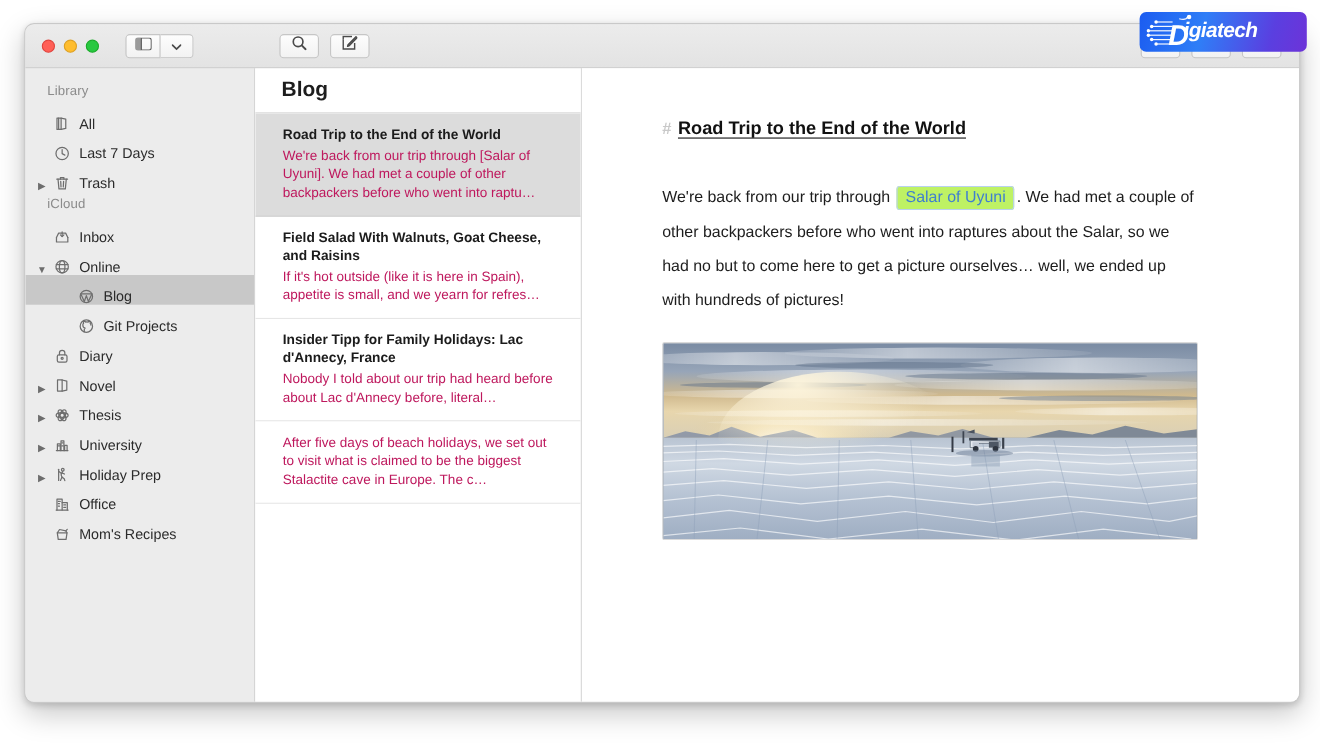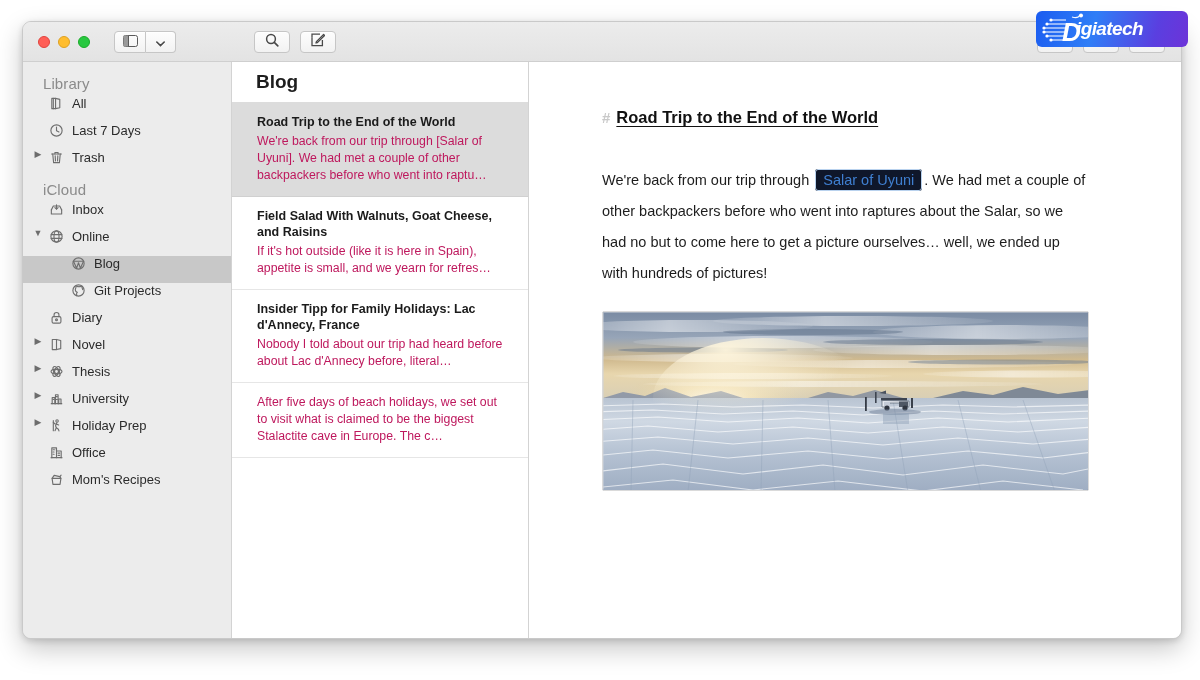--- a/index.html
+++ b/index.html
@@ -64,29 +64,29 @@
   #sidebar {
     width: 209px;
     flex: 0 0 209px;
     background: #ececec;
     border-right: 1px solid #d3d3d3;
     padding-top: 9px;
     overflow: hidden;
     font-size: 12.5px;
   }
   .sb-section {
-    font-size: 15px;
+    font-size: 12px;
     color: #8b8b8b;
     padding: 4px 0 4px 20px;
     letter-spacing: 0.1px;
   }
   .sb-row {
     height: 27px;
     display: flex;
-    align-items: flex-start;
+    align-items: flex-end;
     padding-left: 8px;
     color: #2b2b2b;
     font-size: 13px;
   }
   .sb-row.selected { background: #c8c8c8; }
   .sb-tri {
     width: 14px; flex: 0 0 14px;
     font-size: 9px; color: #6d6d6d;
     text-align: center; line-height: 1;
   }
@@ -147,21 +147,21 @@
     text-decoration: underline; text-underline-offset: 3px;
   }
   .para {
     font-size: 14.5px;
     line-height: 31px;
     color: #1d1d1d;
   }
   .token {
     border: 1px solid #b9d2ee;
     border-radius: 3px;
-    background: #0f172a;
+    background: #bef264;
     color: #3f7fd0;
     padding: 2px 7px;
     margin: 0 2px;
   }
   .token.amber {
     border-color: #e8c98a;
     background: #fdf8ee;
     color: #c99334;
   }
   #doc-figure {

